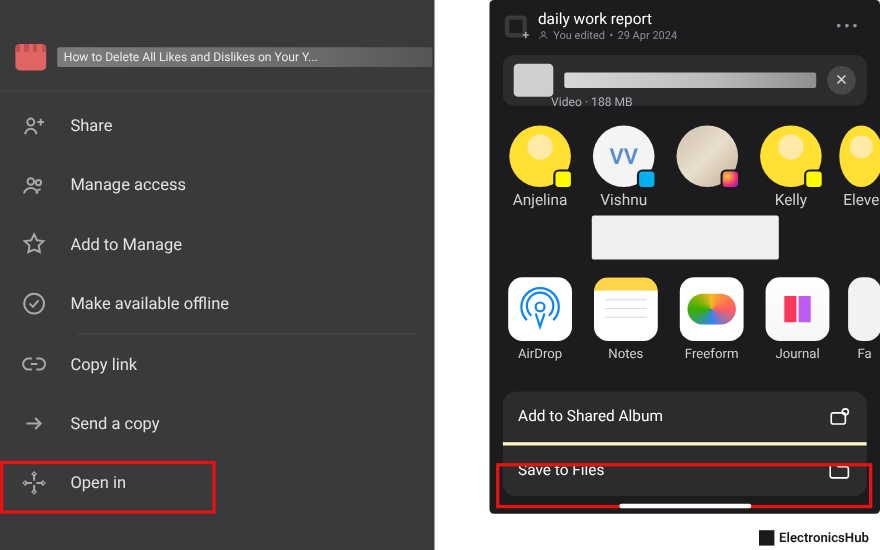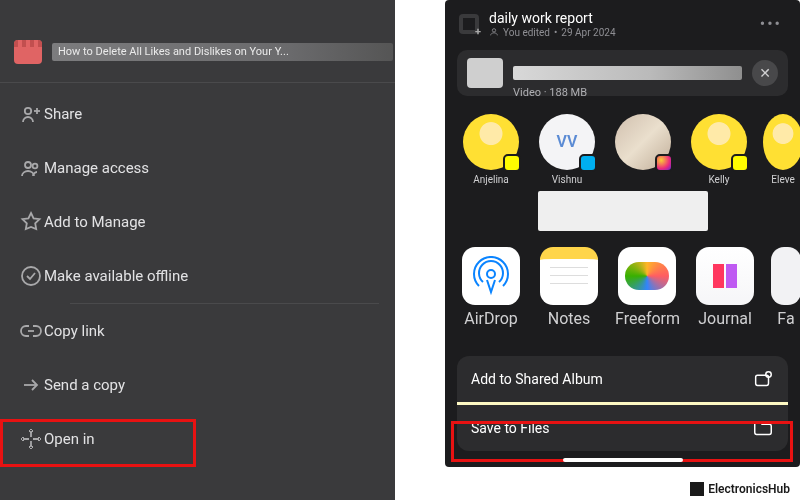--- a/index.html
+++ b/index.html
@@ -37,21 +37,21 @@
   }
   .lp-title-strip {
     flex: 1; height: 18px;
     background: linear-gradient(90deg,#7c7c7e,#6a6a6c 70%,#555 100%);
     border-radius: 2px;
     color: #eaeaea; font-size: 11px; line-height: 18px;
     padding: 0 6px; overflow: hidden; white-space: nowrap;
   }
   .lp-list { padding: 4px 0 0 0; }
   .lp-item {
-    display: flex; align-items: center; 
+    display: flex; align-items: center; gap: 20px;
     padding: 0 18px; height: 54px;
     font-size: 15px; color: #e2e2e4;
     position: relative;
   }
   .lp-item .ic { width: 26px; height: 26px; flex: 0 0 26px; display:flex; align-items:center; justify-content:center; }
   .lp-item .ic svg { width: 24px; height: 24px; stroke: #a8a8aa; fill: none; stroke-width: 1.8; }
   .lp-sep { height: 1px; background: #4a4a4c; margin-left: 70px; margin-right: 16px; }
   .hl-red { position:absolute; border: 3px solid #e81212; pointer-events:none; }
 
   
@@ -86,65 +86,65 @@
   }
   .rp-file-thumb {
     width: 36px; height: 30px; border-radius: 4px;
     background: #cfcfcf; flex:0 0 auto;
   }
   .rp-file-strip {
     height: 14px; flex:1;
     background: linear-gradient(90deg,#d8d8d8,#bababa 60%,#8f8f8f);
     border-radius: 2px;
   }
-  .rp-file-sub { font-size: 11px; color: #aeaeb2; margin-top:2px; margin-left:46px; }
+  .rp-file-sub { font-size: 11px; color: #aeaeb2; margin-top:2px; margin-left:34px; }
   .rp-close {
     width: 26px; height: 26px; border-radius: 50%;
     background: #48484a; color: #d0d0d2;
     display:flex; align-items:center; justify-content:center;
     font-size: 14px; flex:0 0 auto; cursor:pointer;
   }
 
   .rp-contacts {
     display:flex; gap:12px; padding: 8px 0 0 14px; overflow:hidden;
   }
   .contact { width: 64px; text-align:center; flex:0 0 64px; }
   .avatar {
     width: 56px; height: 56px; border-radius: 50%;
     margin: 0 auto 4px; position: relative;
   }
   .avatar .badge {
     position:absolute; right:-2px; bottom:-2px;
     width: 18px; height: 18px; border-radius: 5px;
     border: 2px solid #1c1c1e;
   }
-  .contact-name { font-size: 10px; color: #d0d0d2; white-space:nowrap; overflow:hidden; }
+  .contact-name { font-size: 14px; color: #d0d0d2; white-space:nowrap; overflow:hidden; }
   .av-yellow { background: radial-gradient(circle at 50% 35%, #ffeaa8 24%, #ffe033 26%); }
-  .av-white { background: #f4f4f6; display:flex; align-items:center; justify-content:center; color:#5b8bd4; font-weight:600; font-size:16px; }
+  .av-white { background: #f4f4f6; display:flex; align-items:center; justify-content:center; color:#5b8bd4; font-weight:600; font-size:20px; }
   .av-photo { background: linear-gradient(135deg,#d0bfae,#eadfcd 50%,#c0ad98); }
   .b-snap { background:#fffc00; }
   .b-skype { background:#00aff0; }
   .b-insta { background: radial-gradient(circle at 30% 30%, #f9ce34, #ee2a7b 60%, #6228d7); border-radius:6px; }
 
   .rp-redact {
     width: 170px; height: 40px;
     background: #efefef; border-radius:2px;
     margin: 6px auto 10px;
   }
 
   .rp-apps {
     display:flex; gap:14px; padding: 6px 0 0 14px; overflow:hidden;
   }
   .app { width: 64px; text-align:center; flex:0 0 64px; }
   .app-ic {
     width: 58px; height: 58px; border-radius: 13px;
     margin: 0 auto 4px; display:flex; align-items:center; justify-content:center;
     background:#fff;
   }
-  .app-name { font-size: 16px; color: #d0d0d2; }
+  .app-name { font-size: 12px; color: #d0d0d2; }
   .ic-airdrop svg { width:40px; height:40px; }
   .ic-notes { background:#fff; border-top:12px solid #ffd54a; position:relative; }
   .ic-notes::after { content:""; position:absolute; left:10px; right:10px; top:8px; height:1px; background:#ddd; box-shadow: 0 8px 0 #ddd, 0 16px 0 #ddd; }
   .ic-journal { background:linear-gradient(180deg,#fff,#f6f6f8); }
   .ic-journal svg { width:36px; height:36px; }
   .ic-freeform { background:#fff; }
   .ic-freeform .sw { width:44px; height:28px; border-radius:14px; background:conic-gradient(#ffb627,#ff5d62,#3185fc,#38b000,#ffb627); filter:blur(0.4px); }
 
   .rp-actions {
     position:absolute; left:12px; right:12px; bottom:16px;

